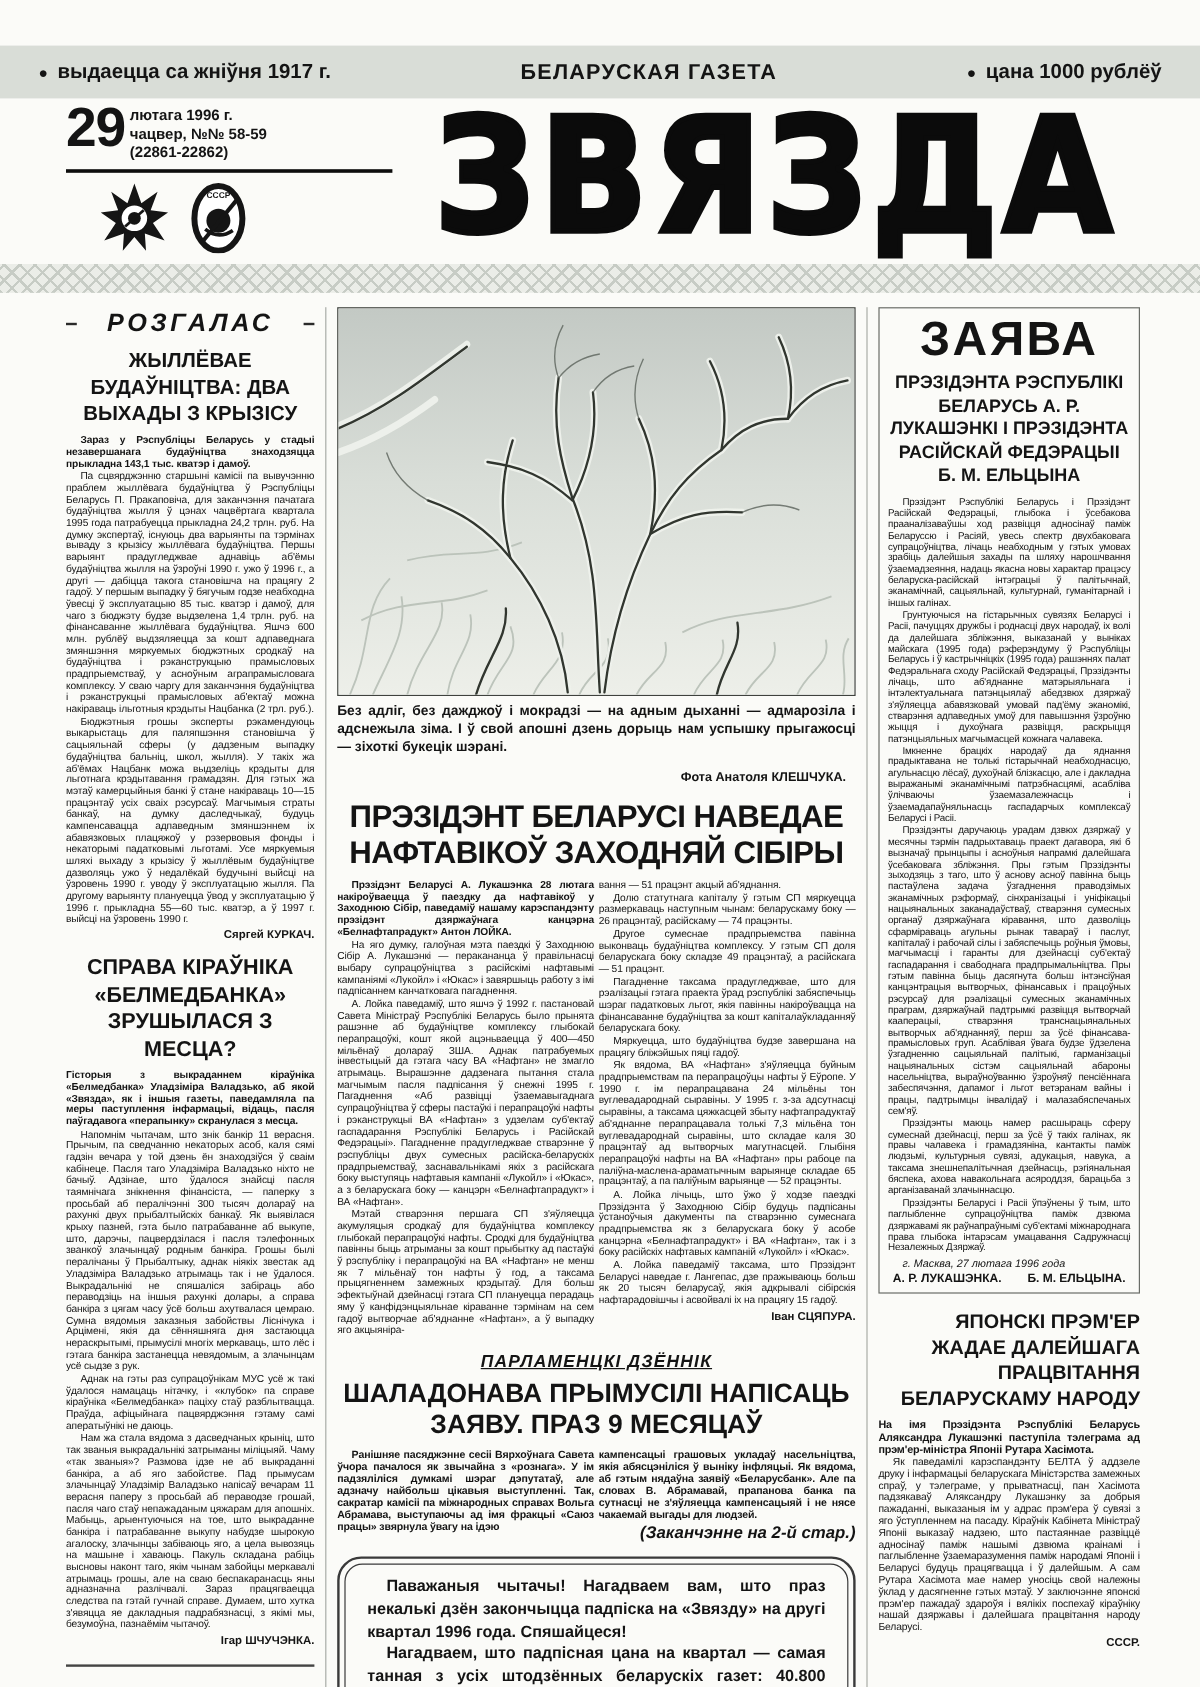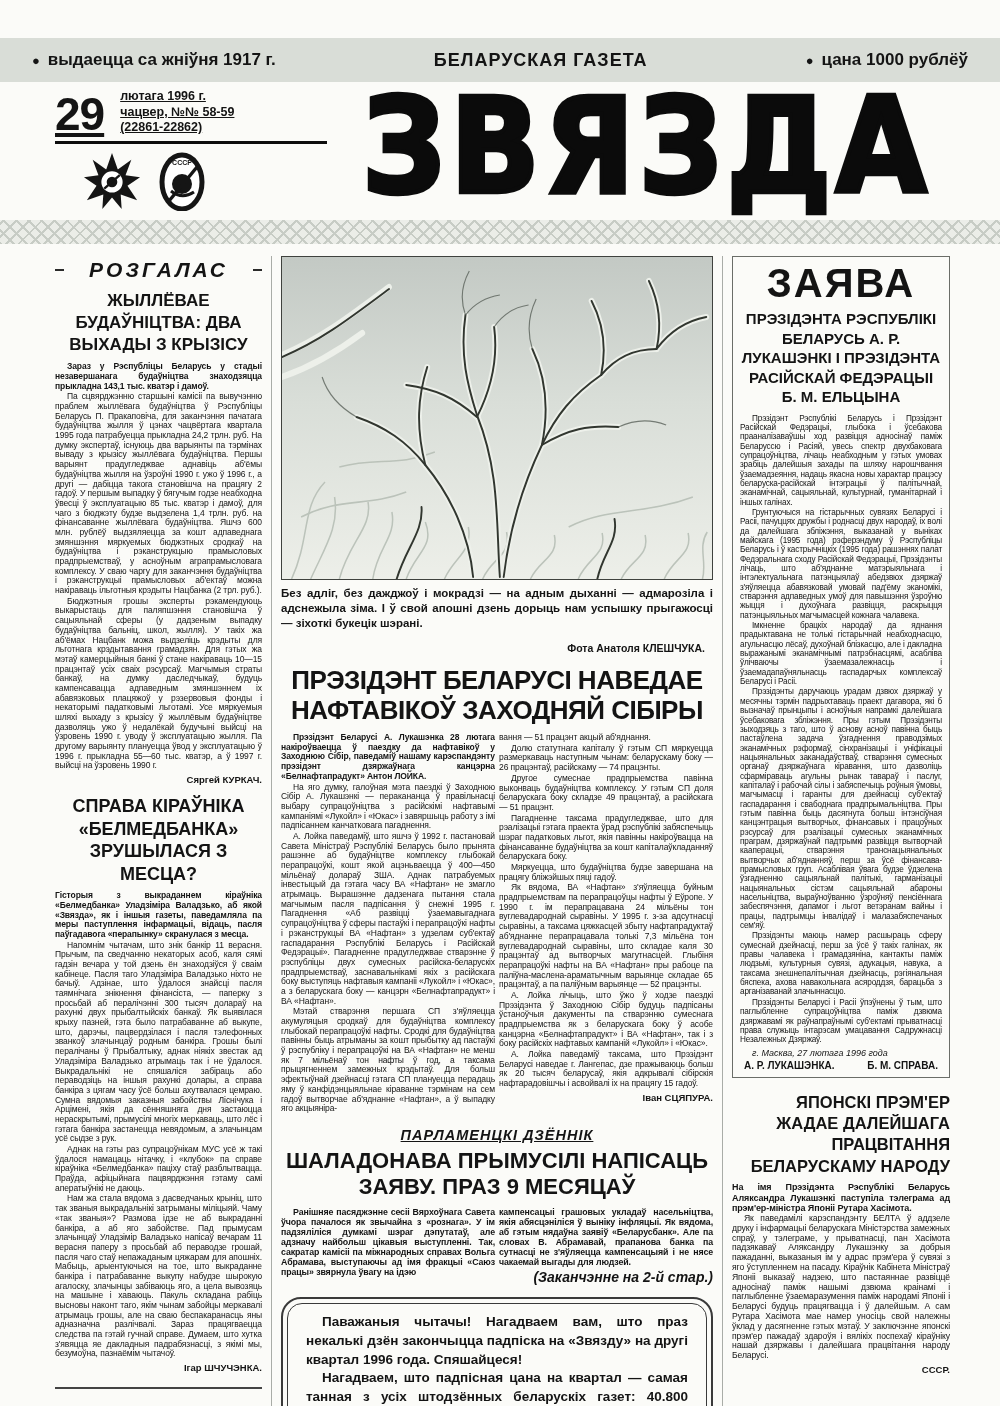--- a/index.html
+++ b/index.html
@@ -13,21 +13,21 @@
     margin-top:38px; height:44px; background:#d9ddd7;
     display:flex; align-items:center; justify-content:space-between;
     padding:0 32px; box-sizing:border-box;
   }
   .topstrip .seg{display:flex; align-items:center; gap:8px; font-weight:bold; font-size:17px;}
   .topstrip .center{font-size:18px; letter-spacing:1px;}
   .bullet{font-size:13px; line-height:1;}
   
   .masthead{display:flex; padding:4px 40px 0 55px; height:128px; box-sizing:border-box;}
   .mast-left{width:278px; flex:none;}
-  .dateblock{display:flex; gap:16px; align-items:flex-end;text-decoration:underline;}
+  .dateblock{display:flex; gap:4px; align-items:flex-start;}
   .daynum{font-size:46px; font-weight:bold; line-height:0.9; letter-spacing:-1px;}
   .datelines{font-size:12.5px; font-weight:bold; line-height:1.25; padding-top:3px;}
   .mast-rule{border-bottom:3px solid #0d0d0d; margin:5px 0 7px 0; width:272px;}
   .medals{display:flex; gap:16px; padding-left:28px; align-items:center;}
   .logo{
     flex:1; text-align:center; font-family:"DejaVu Sans", sans-serif;
     font-weight:900; font-size:118px; line-height:0.92; color:#0b0b0b;
     letter-spacing:4px; transform:scaleY(1.12); transform-origin:top center;
     -webkit-text-stroke:4px #0b0b0b;
   }
@@ -255,25 +255,25 @@
 
     <div class="colright">
       <div class="statementbox">
         <div class="h-zayava">ЗАЯВА</div>
         <div class="subhead">ПРЭЗІДЭНТА РЭСПУБЛІКІ БЕЛАРУСЬ А. Р. ЛУКАШЭНКІ І ПРЭЗІДЭНТА РАСІЙСКАЙ ФЕДЭРАЦЫІ Б. М. ЕЛЬЦЫНА</div>
         <p class="bt">Прэзідэнт Рэспублікі Беларусь і Прэзідэнт Расійскай Федэрацыі, глыбока і ўсебакова прааналізаваўшы ход развіцця адносінаў паміж Беларуссю і Расіяй, увесь спектр двухбаковага супрацоўніцтва, лічаць неабходным у гэтых умовах зрабіць далейшыя захады па шляху нарошчвання ўзаемадзеяння, надаць якасна новы характар працэсу беларуска-расійскай інтэграцыі ў палітычнай, эканамічнай, сацыяльнай, культурнай, гуманітарнай і іншых галінах.</p>
         <p class="bt">Грунтуючыся на гістарычных сувязях Беларусі і Расіі, пачуццях дружбы і роднасці двух народаў, іх волі да далейшага збліжэння, выказанай у выніках майскага (1995 года) рэферэндуму ў Рэспубліцы Беларусь і ў кастрычніцкіх (1995 года) рашэннях палат Федэральнага сходу Расійскай Федэрацыі, Прэзідэнты лічаць, што аб'яднанне матэрыяльнага і інтэлектуальнага патэнцыялаў абедзвюх дзяржаў з'яўляецца абавязковай умовай пад'ёму эканомікі, стварэння адпаведных умоў для павышэння ўзроўню жыцця і духоўнага развіцця, раскрыцця патэнцыяльных магчымасцей кожнага чалавека.</p>
         <p class="bt">Імкненне брацкіх народаў да яднання прадыктавана не толькі гістарычнай неабходнасцю, агульнасцю лёсаў, духоўнай блізкасцю, але і дакладна выражанымі эканамічнымі патрэбнасцямі, асабліва ўлічваючы ўзаемазалежнасць і ўзаемадапаўняльнасць гаспадарчых комплексаў Беларусі і Расіі.</p>
         <p class="bt">Прэзідэнты даручаюць урадам дзвюх дзяржаў у месячны тэрмін падрыхтаваць праект дагавора, які б вызначаў прынцыпы і асноўныя напрамкі далейшага ўсебаковага збліжэння. Пры гэтым Прэзідэнты зыходзяць з таго, што ў аснову асноў павінна быць пастаўлена задача ўзгаднення праводзімых эканамічных рэформаў, сінхранізацыі і уніфікацыі нацыянальных заканадаўстваў, стварэння сумесных органаў дзяржаўнага кіравання, што дазволіць сфарміраваць агульны рынак тавараў і паслуг, капіталаў і рабочай сілы і забяспечыць роўныя ўмовы, магчымасці і гаранты для дзейнасці суб'ектаў гаспадарання і свабоднага прадпрымальніцтва. Пры гэтым павінна быць дасягнута больш інтэнсіўная канцэнтрацыя вытворчых, фінансавых і працоўных рэсурсаў для рэалізацыі сумесных эканамічных праграм, дзяржаўнай падтрымкі развіцця вытворчай кааперацыі, стварэння транснацыянальных вытворчых аб'яднанняў, перш за ўсё фінансава-прамысловых груп. Асаблівая ўвага будзе ўдзелена ўзгадненню сацыяльнай палітыкі, гарманізацыі нацыянальных сістэм сацыяльнай абароны насельніцтва, выраўноўванню ўзроўняў пенсіённага забеспячэння, дапамог і льгот ветэранам вайны і працы, падтрымцы інвалідаў і малазабяспечаных сем'яў.</p>
         <p class="bt">Прэзідэнты маюць намер расшыраць сферу сумеснай дзейнасці, перш за ўсё ў такіх галінах, як правы чалавека і грамадзяніна, кантакты паміж людзьмі, культурныя сувязі, адукацыя, навука, а таксама знешнепалітычная дзейнасць, рэгіянальная бяспека, ахова навакольнага асяроддзя, барацьба з арганізаванай злачыннасцю.</p>
-        <p class="bt">Прэзідэнты Беларусі і Расіі ўпэўнены ў тым, што паглыбленне супрацоўніцтва паміж дзвюма дзяржавамі як раўнапраўнымі суб'ектамі прыватнасці права служыць інтарэсам умацавання Садружнасці Незалежных Дзяржаў.</p>
+        <p class="bt">Прэзідэнты Беларусі і Расіі ўпэўнены ў тым, што паглыбленне супрацоўніцтва паміж дзвюма дзяржавамі як раўнапраўнымі суб'ектамі міжнароднага права глыбока інтарэсам умацавання Садружнасці Незалежных Дзяржаў.</p>
         <div class="dateline">г. Масква, 27 лютага 1996 года</div>
         <div class="sigs">
           <span>А. Р. ЛУКАШЭНКА.</span>
-          <span>Б. М. СПРАВА.</span>
+          <span>Б. М. ЕЛЬЦЫНА.</span>
         </div>
       </div>
 
       <div class="japan">
         <div class="h-japan">ЯПОНСКІ ПРЭМ'ЕР ЖАДАЕ ДАЛЕЙШАГА ПРАЦВІТАННЯ БЕЛАРУСКАМУ НАРОДУ</div>
         <p class="bt lede noindent">На імя Прэзідэнта Рэспублікі Беларусь Аляксандра Лукашэнкі паступіла тэлеграма ад прэм'ер-міністра Японіі Рутара Хасімота.</p>
         <p class="bt">Як паведамілі карэспандэнту БЕЛТА ў аддзеле друку і інфармацыі беларускага Міністэрства замежных спраў, у тэлеграме, у прыватнасці, пан Хасімота падзякаваў Аляксандру Лукашэнку за добрыя пажаданні, выказаныя ім у адрас прэм'ера ў сувязі з яго ўступленнем на пасаду. Кіраўнік Кабінета Міністраў Японіі выказаў надзею, што пастаяннае развіццё адносінаў паміж нашымі дзвюма краінамі і паглыбленне ўзаемаразумення паміж народамі Японіі і Беларусі будуць працягвацца і ў далейшым. А сам Рутара Хасімота мае намер уносіць свой належны ўклад у дасягненне гэтых мэтаў. У заключэнне японскі прэм'ер пажадаў здароўя і вялікіх поспехаў кіраўніку нашай дзяржавы і далейшага працвітання народу Беларусі.</p>
         <div class="byline">СССР.</div>
       </div>
     </div>

